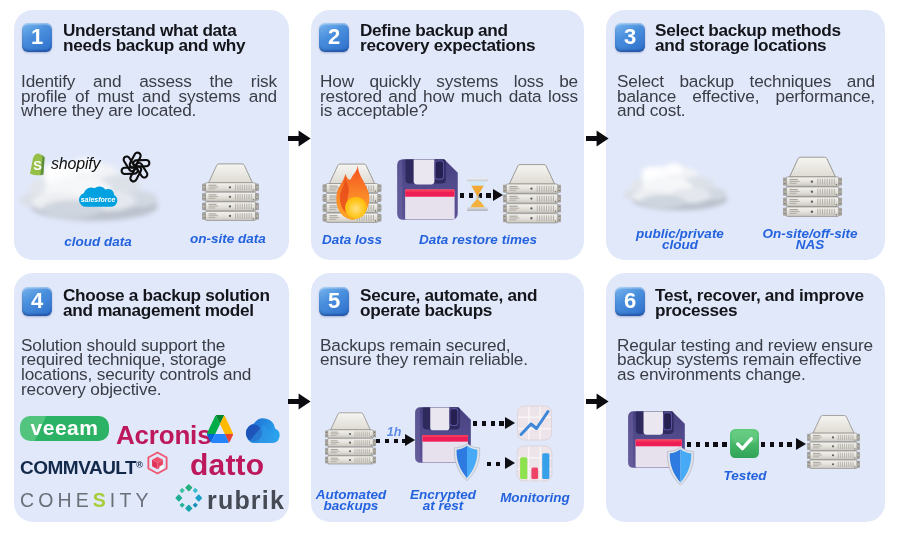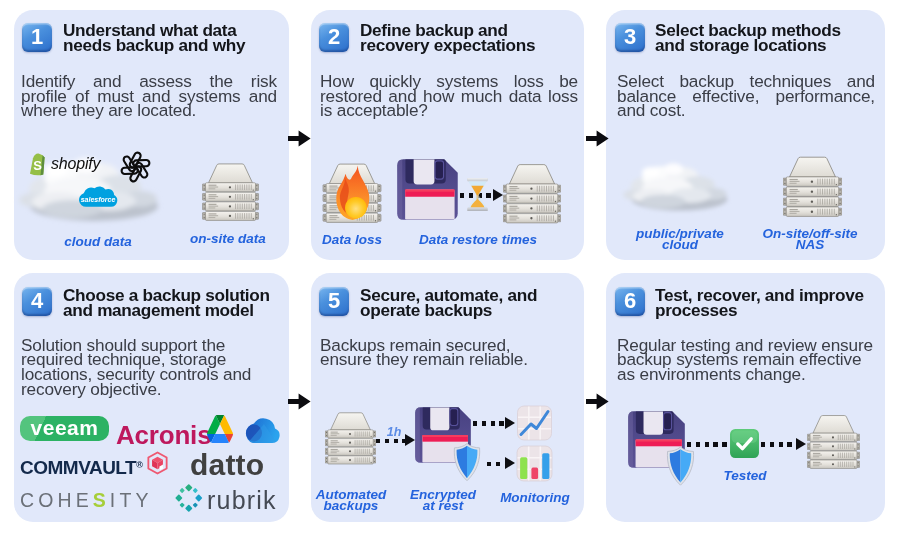--- a/index.html
+++ b/index.html
@@ -356,27 +356,27 @@
 </g>
 </svg>
 <div class="ico" style="left:20px;top:457px;font-weight:700;font-size:19px;color:#13294b;letter-spacing:-.5px">COMMVAULT<span style="font-size:9px;vertical-align:6px">®</span></div>
 <svg class="ico" style="left:146px;top:451px" width="23" height="24" viewBox="0 0 40 42">
 <path d="M20,2.5 L36,11.5 V30.5 L20,39.5 L4,30.5 V11.5 Z" fill="none" stroke="#ef5871" stroke-width="3.2" stroke-linejoin="round"></path>
 <path d="M20,10 L29.5,15.5 L20,21 L10.5,15.5 Z" fill="#f0516d"></path>
 <path d="M10.5,15.5 L20,21 V32 L10.5,26.5 Z" fill="#e03357"></path>
 <path d="M29.5,15.5 L20,21 V32 L29.5,26.5 Z" fill="#ea4263"></path>
 <path d="M23,27.5 L29.5,23.8 V30.5 L24.5,33.4 Z" fill="#fff"></path>
 </svg>
-<div class="ico" style="left:190px;top:452px;font-weight:700;font-size:30px;color:#404040;letter-spacing:.2px;line-height:26px">datto</div>
+<div class="ico" style="left:190px;top:452px;font-weight:700;font-size:30px;color:#be185d;letter-spacing:.2px;line-height:26px">datto</div>
 <div class="ico" style="left:20px;top:489px;font-weight:400;font-size:19.5px;color:#6b7078;letter-spacing:4.1px">COHE<span style="color:#a6ce39;font-weight:700">S</span>ITY</div>
 <svg class="ico" style="left:173px;top:484px" width="31" height="28" viewBox="0 0 40 40">
 <rect x="16.6" y="1.5" width="7.6" height="7.6" rx="1.2" transform="rotate(45 20.4 5.3)" fill="#27ae7f"></rect>
 <rect x="30.8" y="16.2" width="7.6" height="7.6" rx="1.2" transform="rotate(45 34.6 20)" fill="#1b9fc8"></rect>
 <rect x="16.6" y="30.9" width="7.6" height="7.6" rx="1.2" transform="rotate(45 20.4 34.7)" fill="#16a4ad"></rect>
 <rect x="2.4" y="16.2" width="7.6" height="7.6" rx="1.2" transform="rotate(45 6.2 20)" fill="#1fae92"></rect>
 <rect x="8.2" y="6.6" width="5.4" height="5.4" rx="1" transform="rotate(45 10.9 9.3)" fill="#3fc0a0"></rect>
 <rect x="27" y="6.6" width="5.4" height="5.4" rx="1" transform="rotate(45 29.7 9.3)" fill="#35bfc9"></rect>
 <rect x="27" y="27.4" width="5.4" height="5.4" rx="1" transform="rotate(45 29.7 30.1)" fill="#1892b4"></rect>
 <rect x="8.2" y="27.4" width="5.4" height="5.4" rx="1" transform="rotate(45 10.9 30.1)" fill="#27b39b"></rect>
 </svg>
-<div class="ico" style="left:207px;top:486px;font-weight:400;font-size:25px;color:#454a54;letter-spacing:1.2px">rubrik</div>
+<div class="ico" style="left:207px;top:486px;font-weight:700;font-size:25px;color:#454a54;letter-spacing:1.2px">rubrik</div>
 
 </div>
 
 </body></html>

